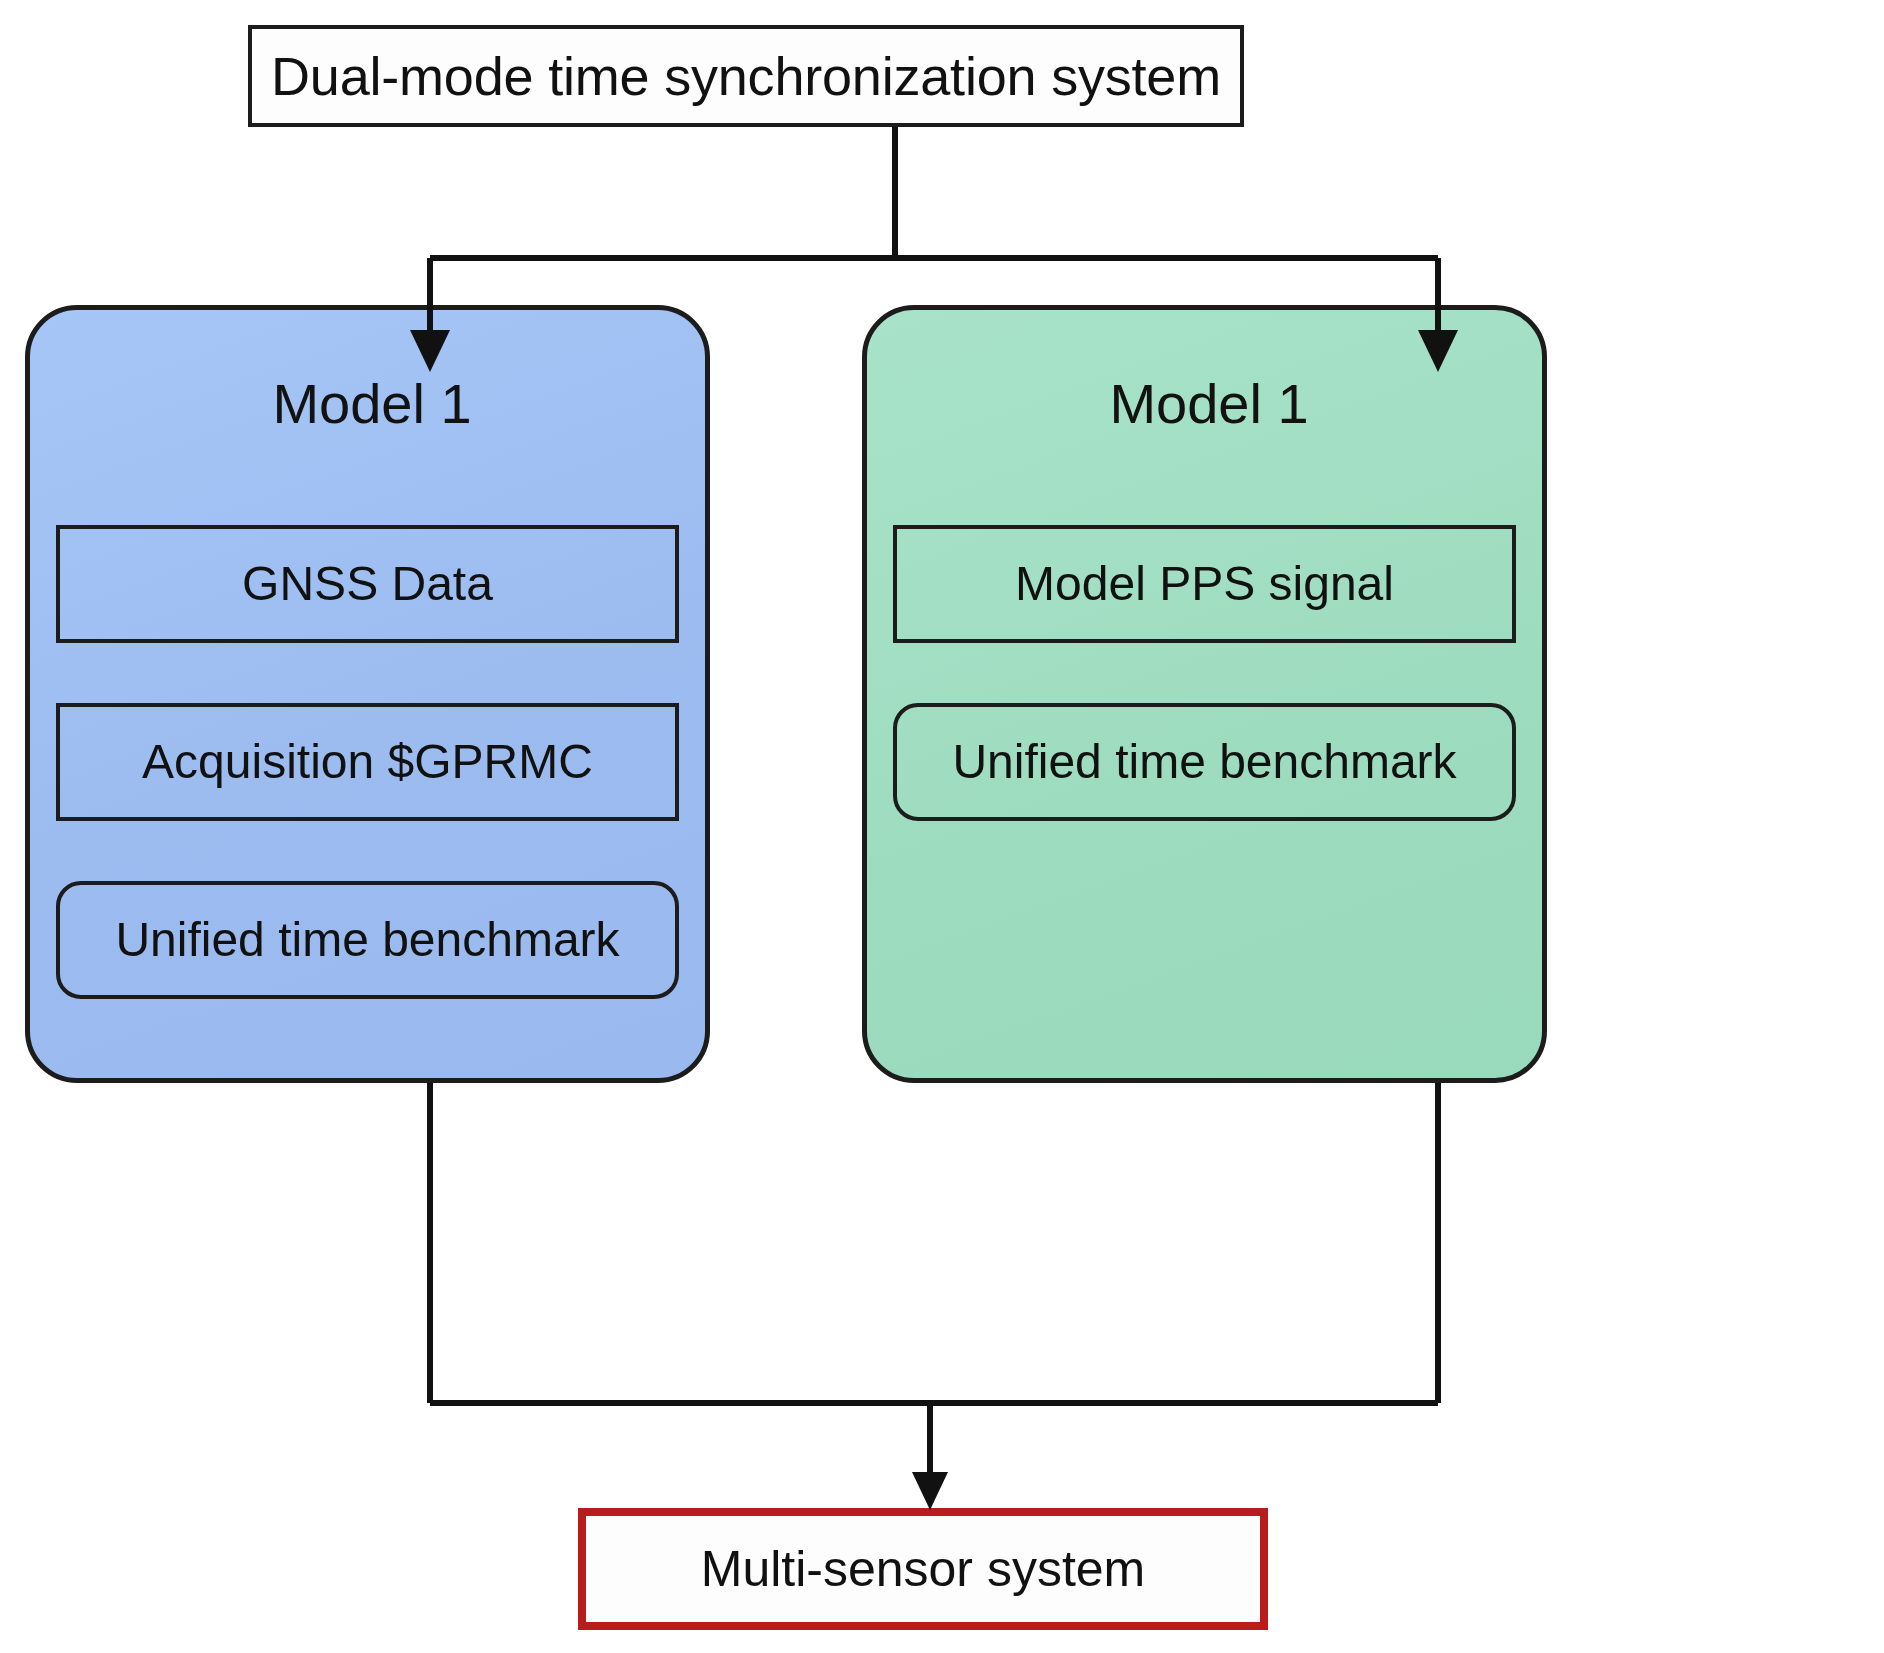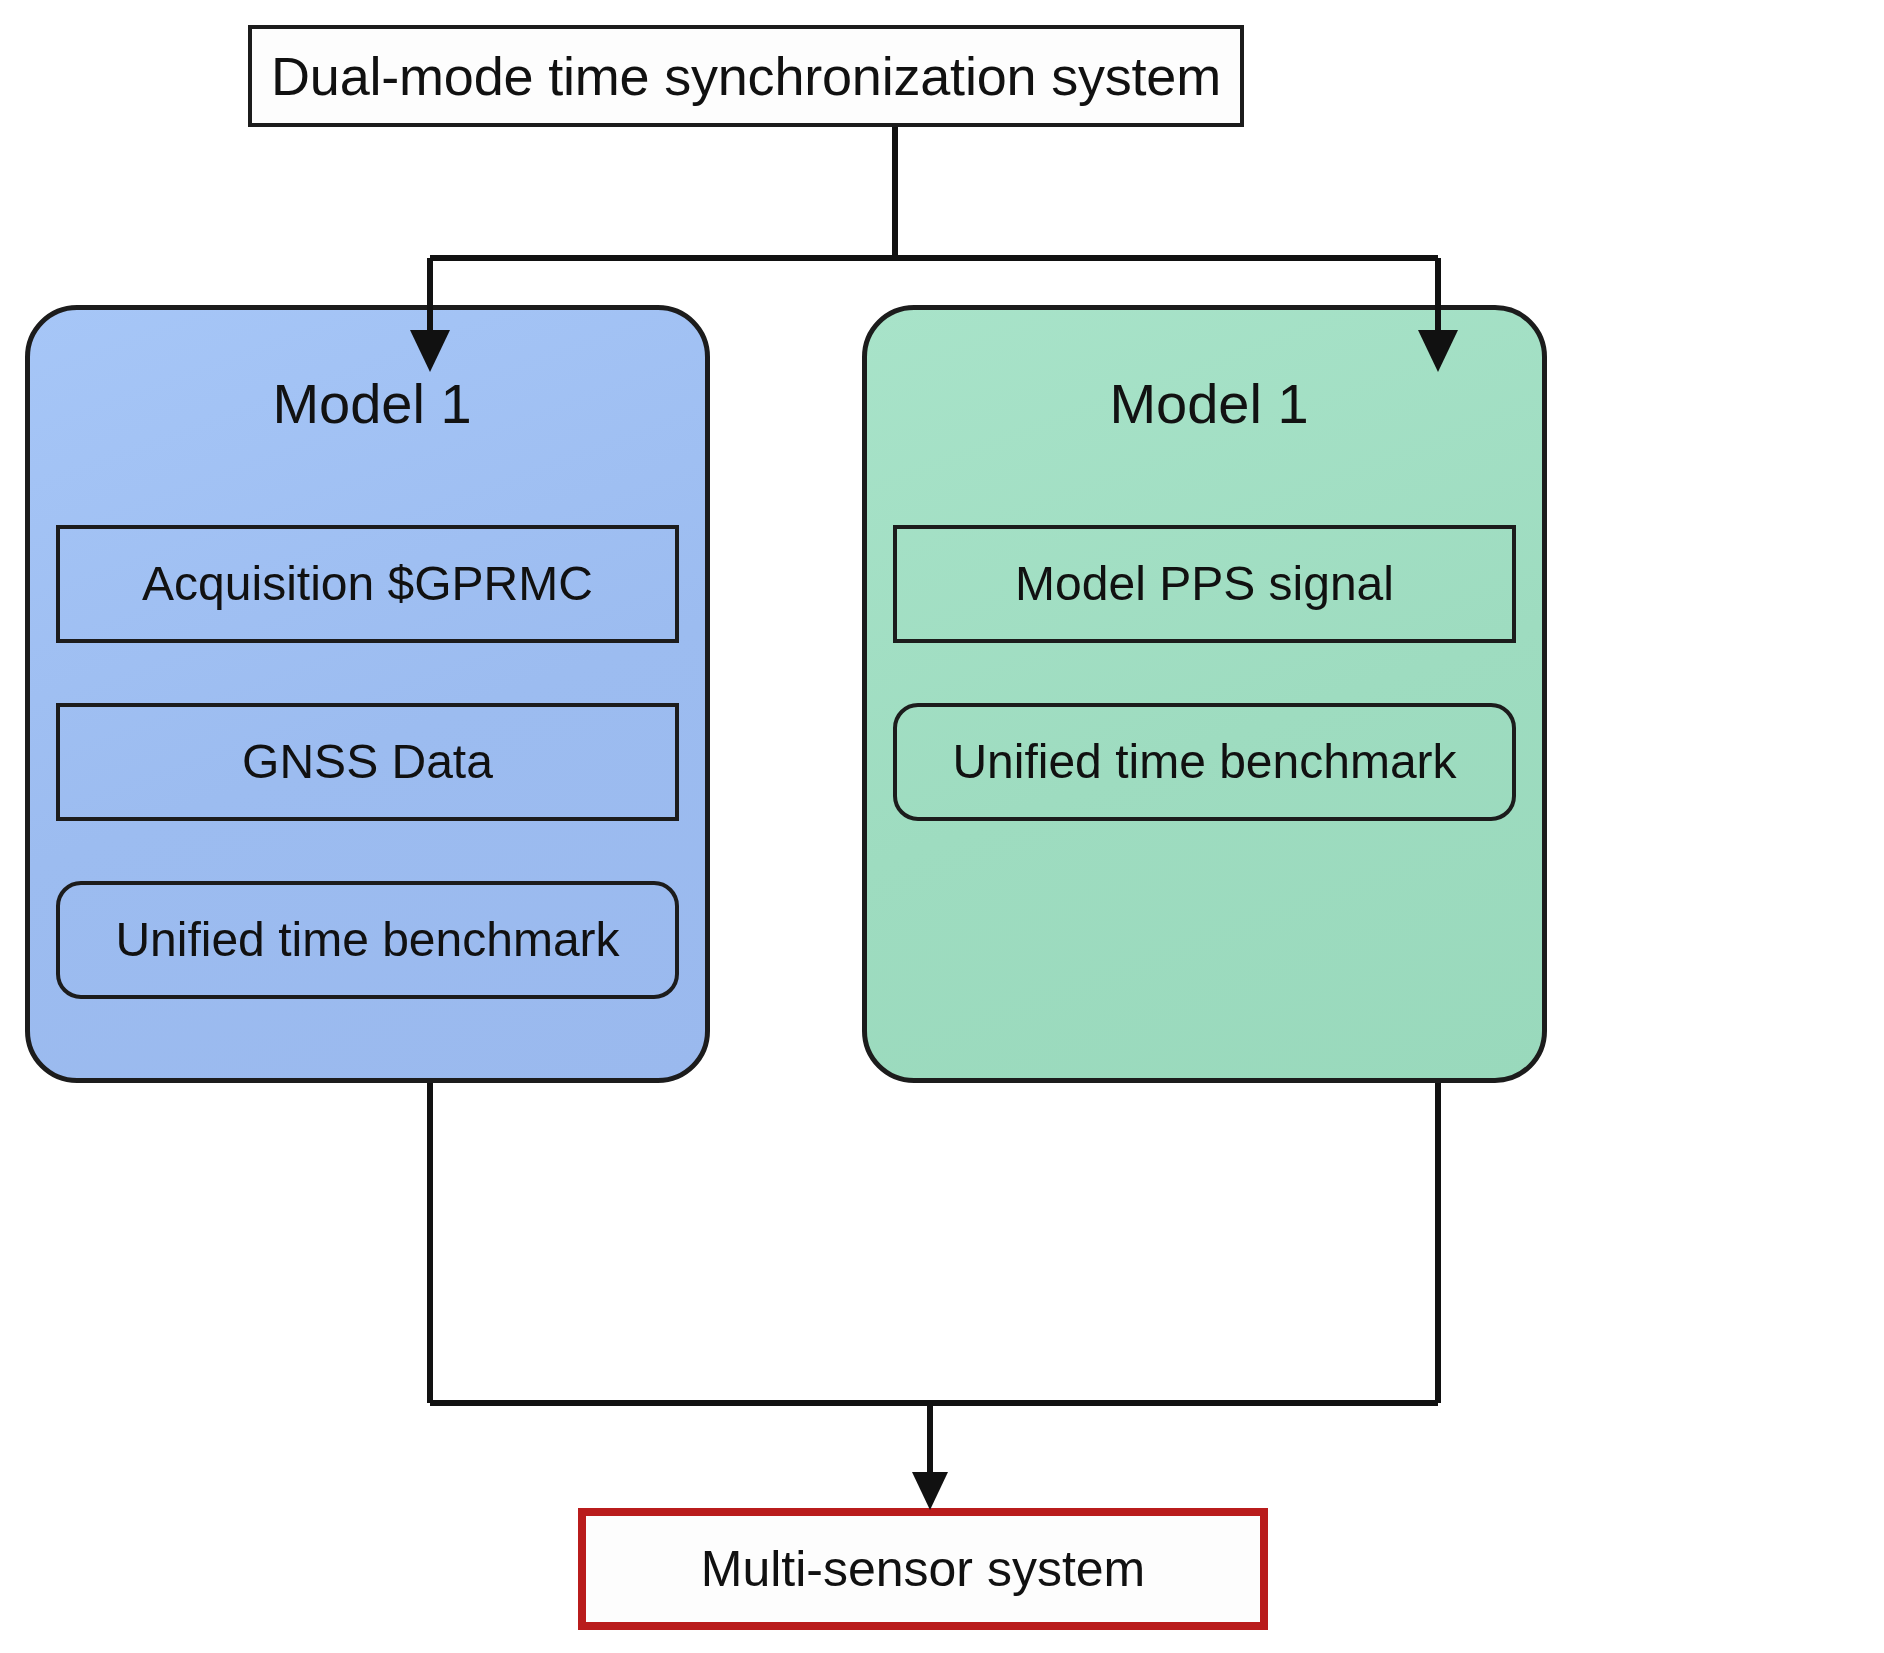--- a/index.html
+++ b/index.html
@@ -140,24 +140,24 @@
 <div id="canvas">
 
   <div class="top-box">
     <span class="label">Dual-mode time synchronization system</span>
   </div>
 
   <div class="panel blue">
     <div class="panel-title">Model 1</div>
     <div class="inner-list">
       <div class="inner-box">
+        <span class="label">GNSS Data</span>
+      </div>
+      <div class="inner-box">
         <span class="label">Acquisition $GPRMC</span>
-      </div>
-      <div class="inner-box">
-        <span class="label">GNSS Data</span>
       </div>
       <div class="inner-box">
         <span class="label">Unified time benchmark</span>
       </div>
     </div>
   </div>
 
   <div class="panel green">
     <div class="panel-title">Model 1</div>
     <div class="inner-list">

